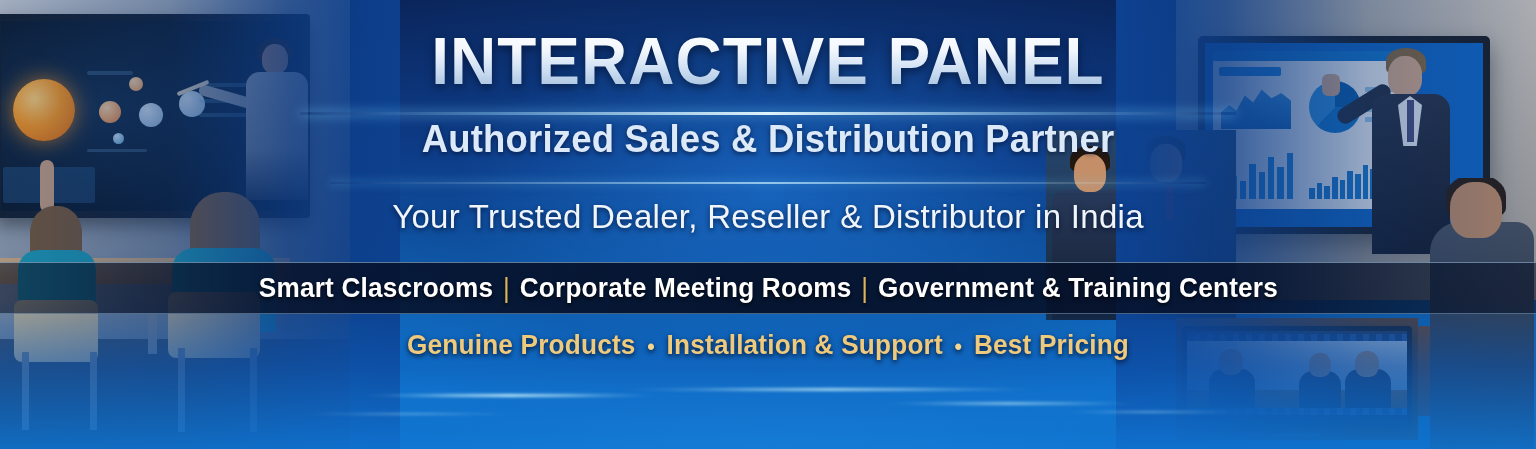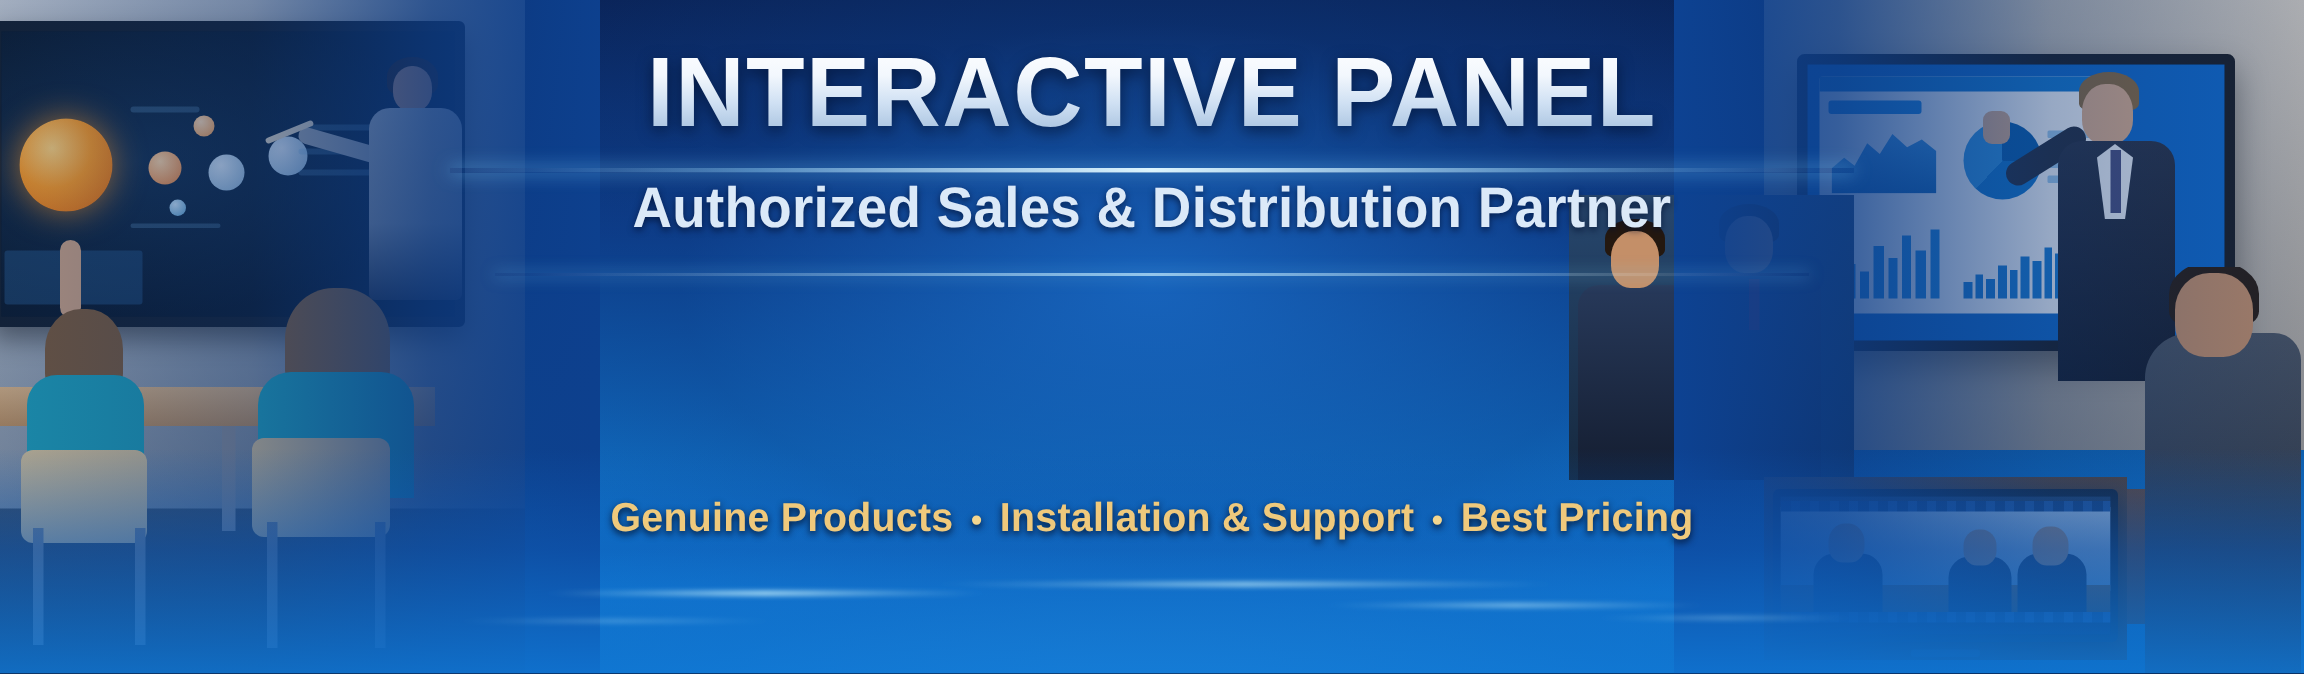--- a/index.html
+++ b/index.html
@@ -360,20 +360,26 @@
   <div class="text-layer">
 
     <div class="headline">INTERACTIVE PANEL</div>
 
     <div class="divider"></div>
 
     <div class="subhead">Authorized Sales &amp; Distribution Partner</div>
 
     <div class="divider2"></div>
 
-
+    <div class="tagline">Your Trusted Dealer, Reseller &amp; Distributor in India</div>
+
+    <div class="dark-band">
+      <div class="band-text">
+        <span>Smart Clascrooms</span><span class="band-sep">|</span><span>Corporate Meeting Rooms</span><span class="band-sep">|</span><span>Government &amp; Training Centers</span>
+      </div>
+    </div>
 
     <div class="gold-line">
       <span>Genuine Products</span><span class="gold-dot">•</span><span>Installation &amp; Support</span><span class="gold-dot">•</span><span>Best Pricing</span>
     </div>
 
   </div>
 </div>
 
 </body></html>

